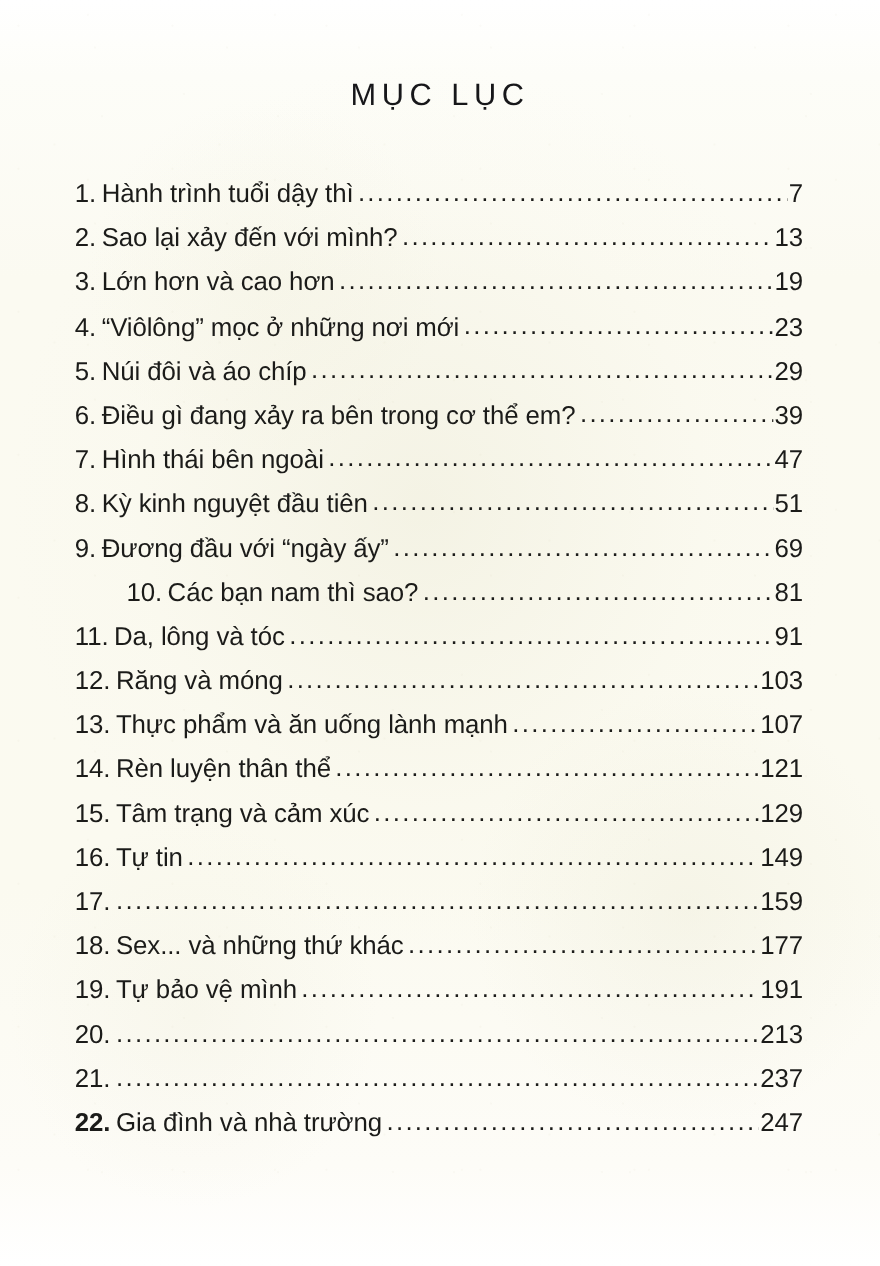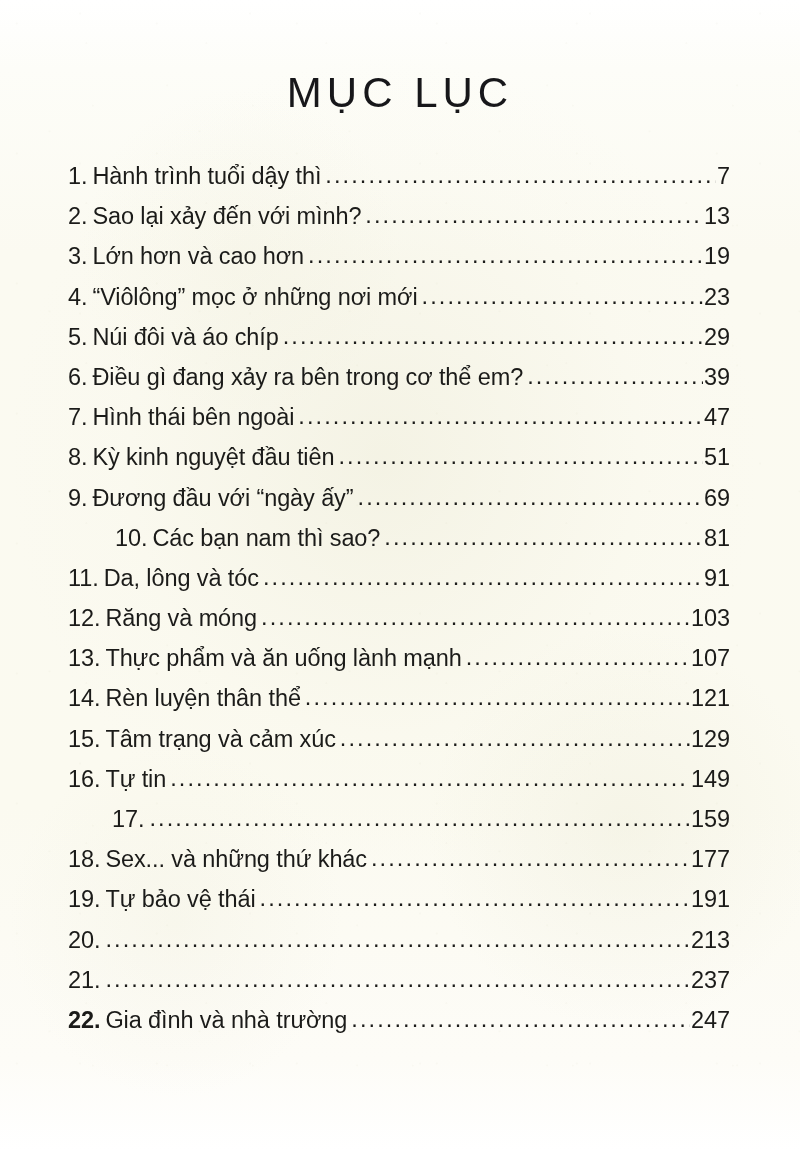--- a/index.html
+++ b/index.html
@@ -40,21 +40,21 @@
       radial-gradient(circle at 58% 88%, rgba(190,185,150,0.10) 0.6px, rgba(0,0,0,0) 1.4px);
     background-size: 140px 130px, 170px 150px, 120px 160px, 190px 140px, 150px 180px, 160px 120px;
   }
 
   .toc-title {
     position: absolute;
     top: 72px;
     left: 0;
     width: 800px;
     text-align: center;
-    font-size: 42px;
+    font-size: 28px;
     font-weight: 300;
     letter-spacing: 5px;
     color: #17171a;
     line-height: 1;
     font-stretch: semi-condensed;
   }
 
   .toc-list {
     position: absolute;
     top: 163px;
@@ -192,33 +192,33 @@
         <span class="leader">................................................................................................................................................................</span>
         <span class="page-num">129</span>
       </div>
       <div class="toc-entry">
         <span style="padding-right: 5px;">16.</span>
         <span class="entry-title">Tự tin</span>
         <span class="leader">................................................................................................................................................................</span>
         <span class="page-num">149</span>
       </div>
       <div class="toc-entry">
-        <span style="padding-right: 5px; margin-left: 44px;">17.</span>
+        <span style="padding-right: 5px;">17.</span>
         <span class="leader">................................................................................................................................................................</span>
         <span class="page-num">159</span>
       </div>
       <div class="toc-entry">
         <span style="padding-right: 5px;">18.</span>
         <span class="entry-title">Sex... và những thứ khác</span>
         <span class="leader">................................................................................................................................................................</span>
         <span class="page-num">177</span>
       </div>
       <div class="toc-entry">
         <span style="padding-right: 5px;">19.</span>
-        <span class="entry-title">Tự bảo vệ thái</span>
+        <span class="entry-title">Tự bảo vệ mình</span>
         <span class="leader">................................................................................................................................................................</span>
         <span class="page-num">191</span>
       </div>
       <div class="toc-entry">
         <span style="padding-right: 5px;">20.</span>
         <span class="leader">................................................................................................................................................................</span>
         <span class="page-num">213</span>
       </div>
       <div class="toc-entry">
         <span style="padding-right: 5px;">21.</span>

